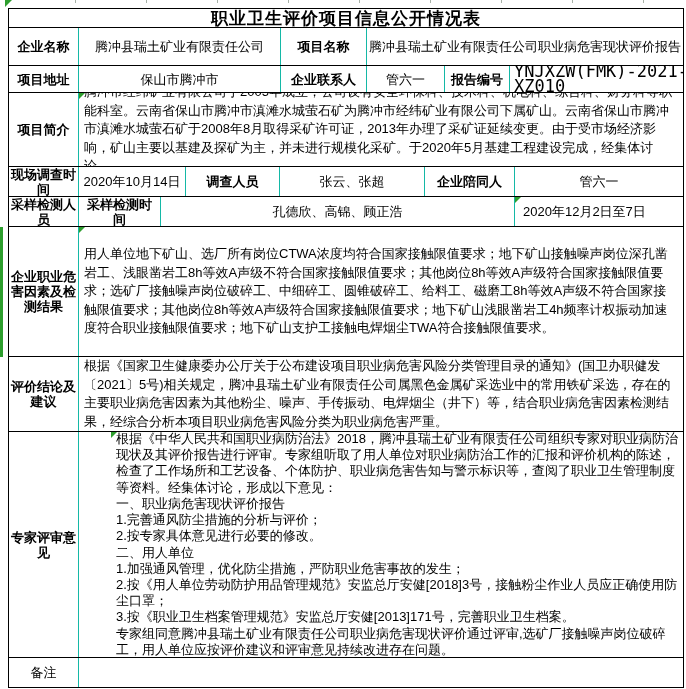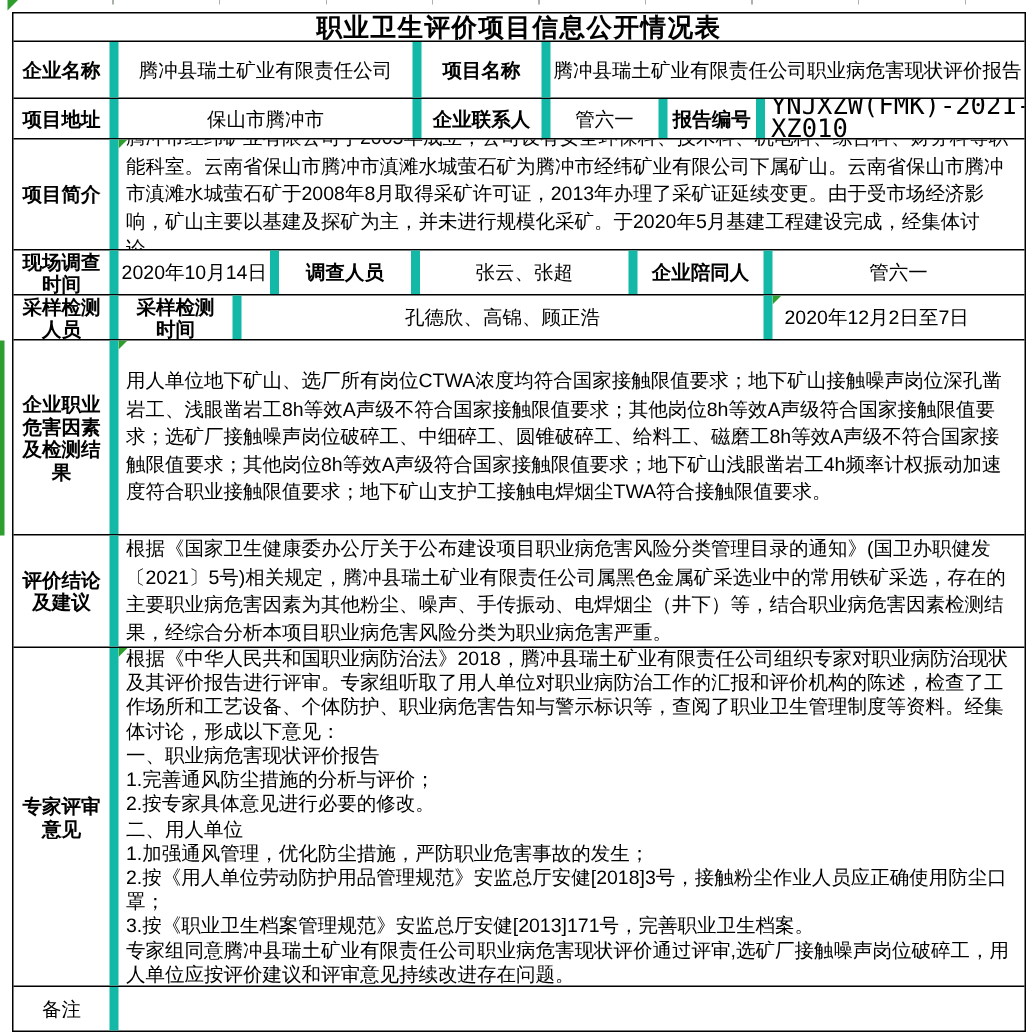--- a/index.html
+++ b/index.html
@@ -13,33 +13,33 @@
   }
   .page-flag {
     position:absolute; top:0; left:5px; width:0; height:0;
     border-top:7px solid #2e9e2e; border-right:7px solid transparent;
   }
   .left-bar { position:absolute; left:0; top:227px; width:3px; height:130px; background:#2e9e2e; }
   .sheet { position:absolute; left:8px; top:8px; width:674px; border:1px solid #000; background:#fff; }
   .row { display:flex; border-bottom:1px solid #000; box-sizing:border-box; }
   .row:last-child { border-bottom:none;gap:32px; }
   .cell {
-    border-right:6px solid #14b8a6; box-sizing:border-box; position:relative;
+    border-right:1px solid #14b8a6; box-sizing:border-box; position:relative;
     display:flex; align-items:center; justify-content:center;
     font-size:13px; line-height:15px; text-align:center; overflow:hidden;
   }
   .cell:last-child { border-right:none; }
   .lab { font-weight:bold; padding:0 2px; }
   .title-cell { font-size:17px; font-weight:bold; letter-spacing:1px; }
   .content {
     justify-content:flex-start; text-align:left; align-items:center;
     padding:0 5px; line-height:18.4px;
   }
   .content-inner { width:100%; }
-  .expert-cell { flex-direction:column; justify-content:center; text-align:left; padding:0 5px; }
+  .expert-cell { flex-direction:column; justify-content:center; text-align:left; padding:0 5px;margin-left:32px; }
   .expert-cell p { margin:0; width:100%; line-height:16.2px; font-size:13px; }
   .mono { font-family:"DejaVu Sans Mono","Liberation Mono",monospace; font-size:17px; }
   .left-val { justify-content:flex-start; text-align:left; padding-left:8px; }
   .gmark {
     position:absolute; top:0; left:0; width:0; height:0;
     border-top:6px solid #2e9e2e; border-right:6px solid transparent;
   }
 </style>
 </head>
 <body>

